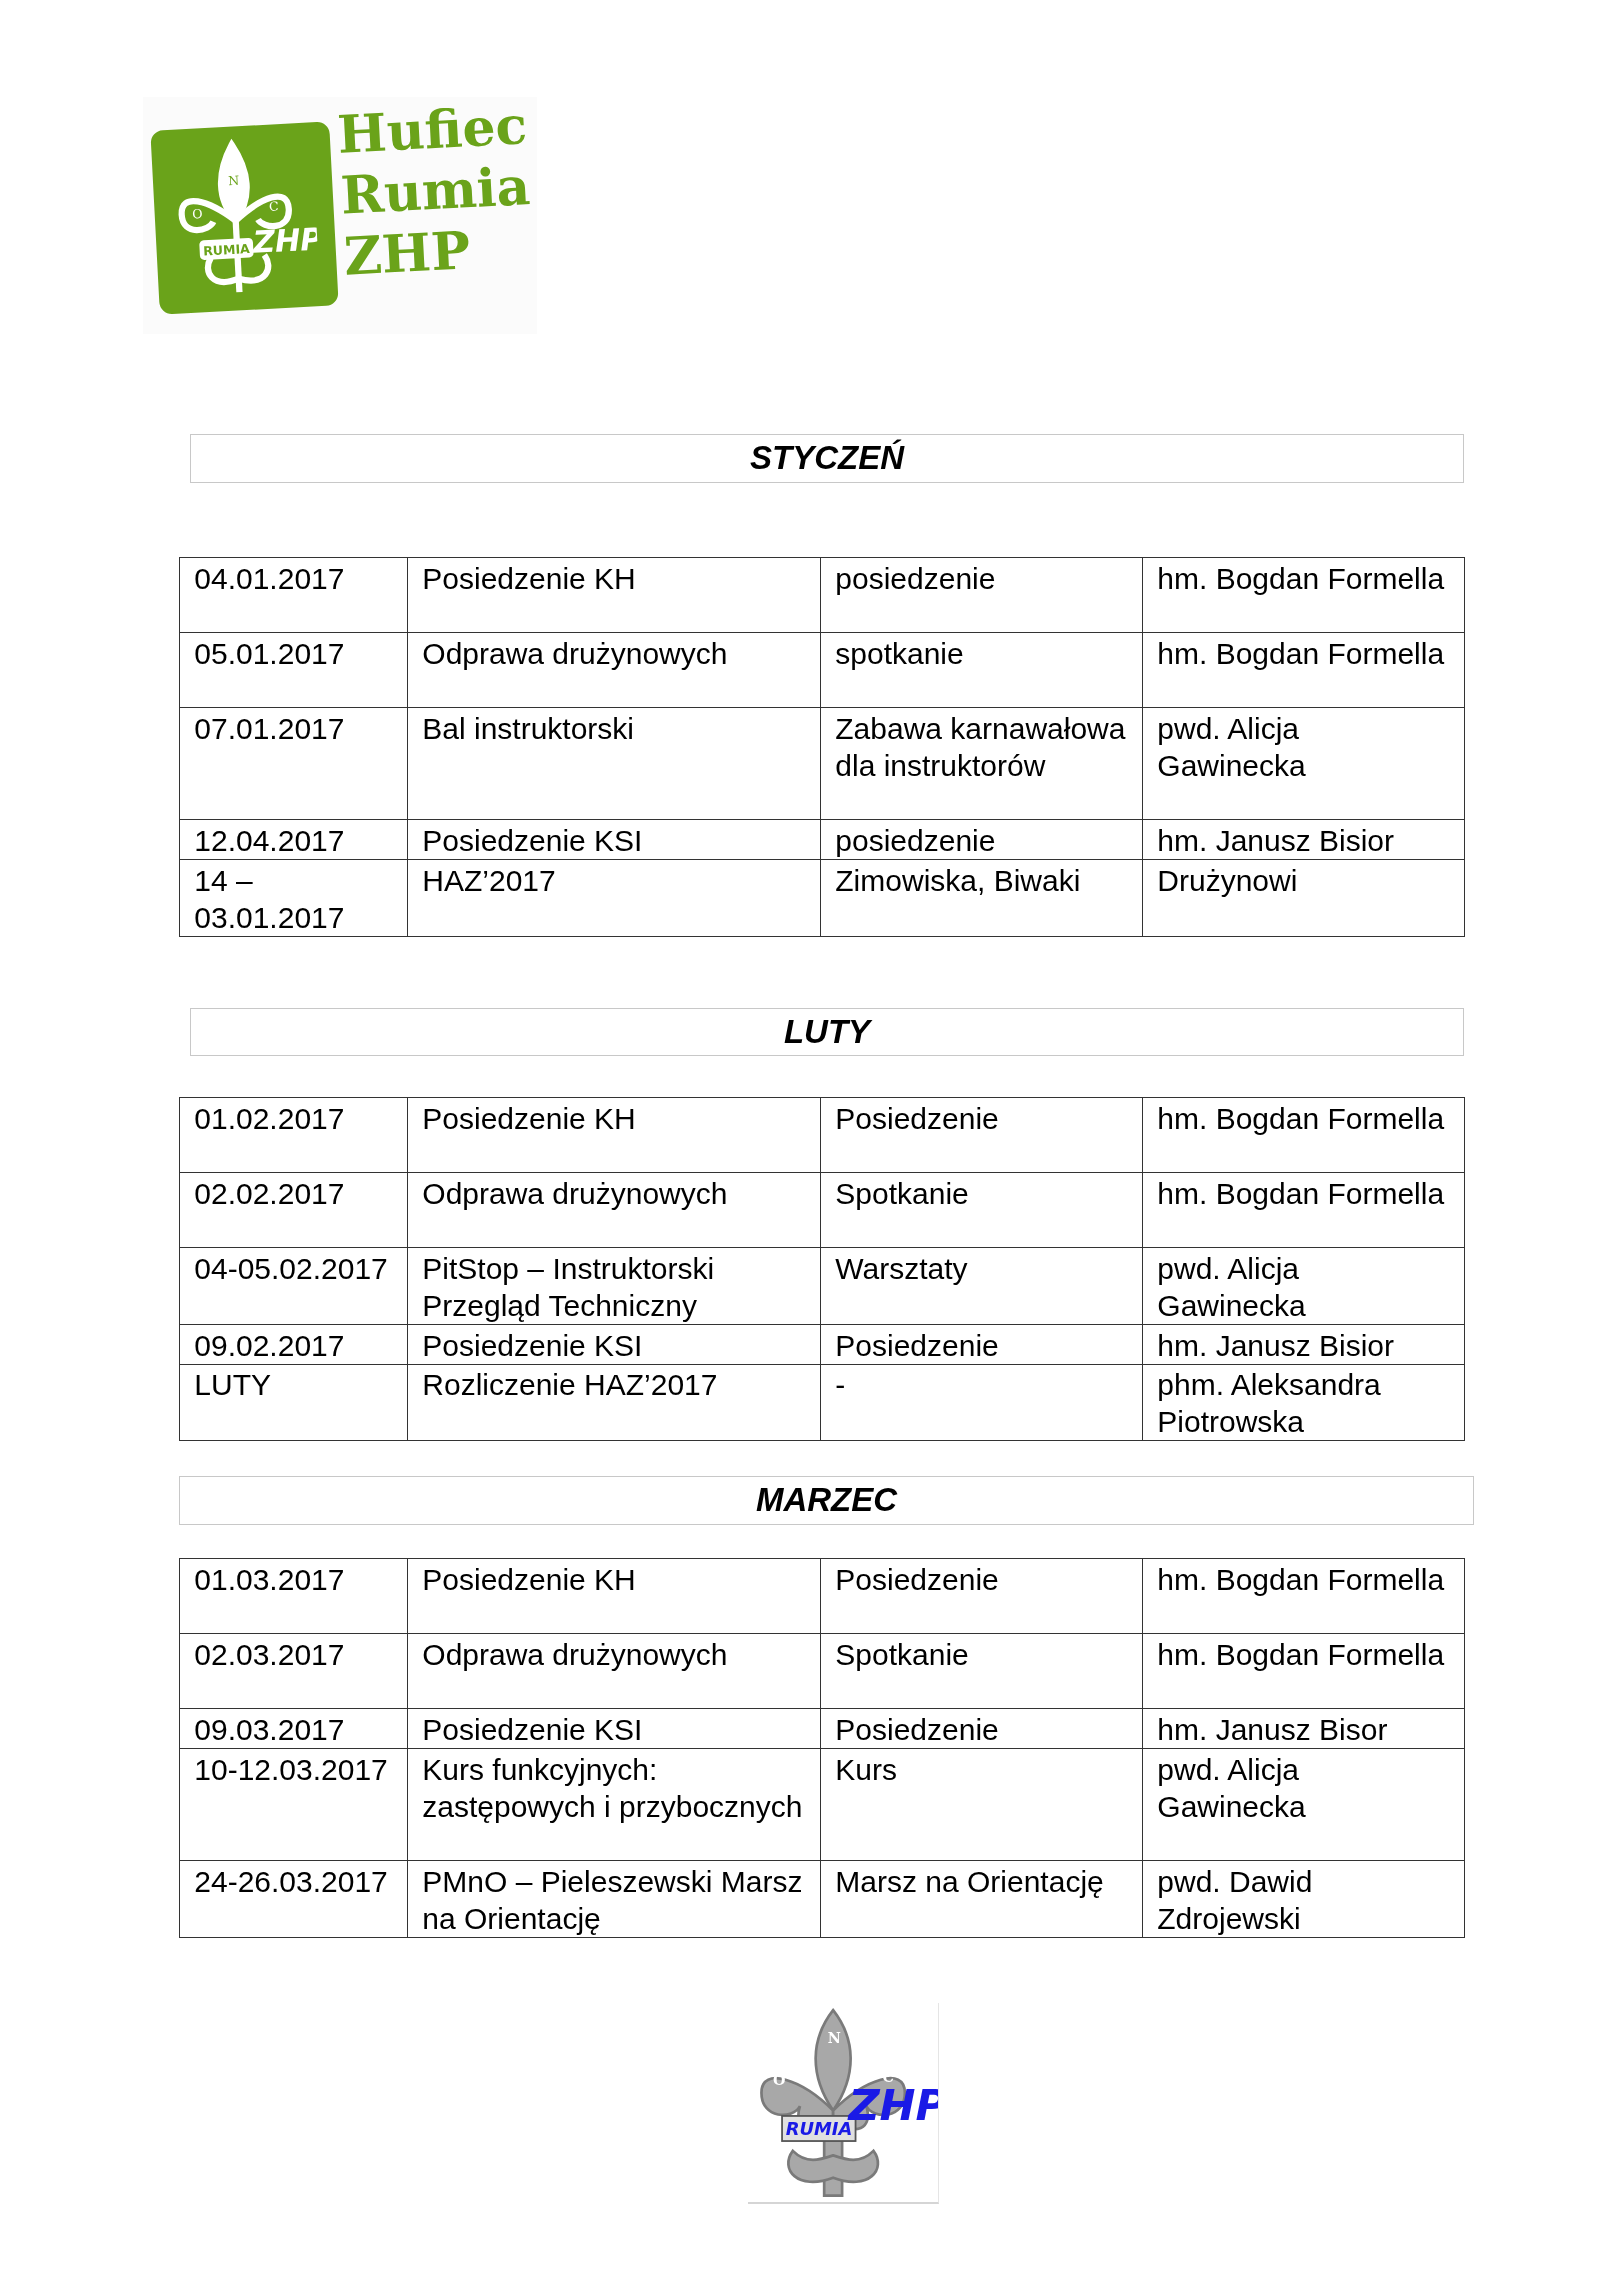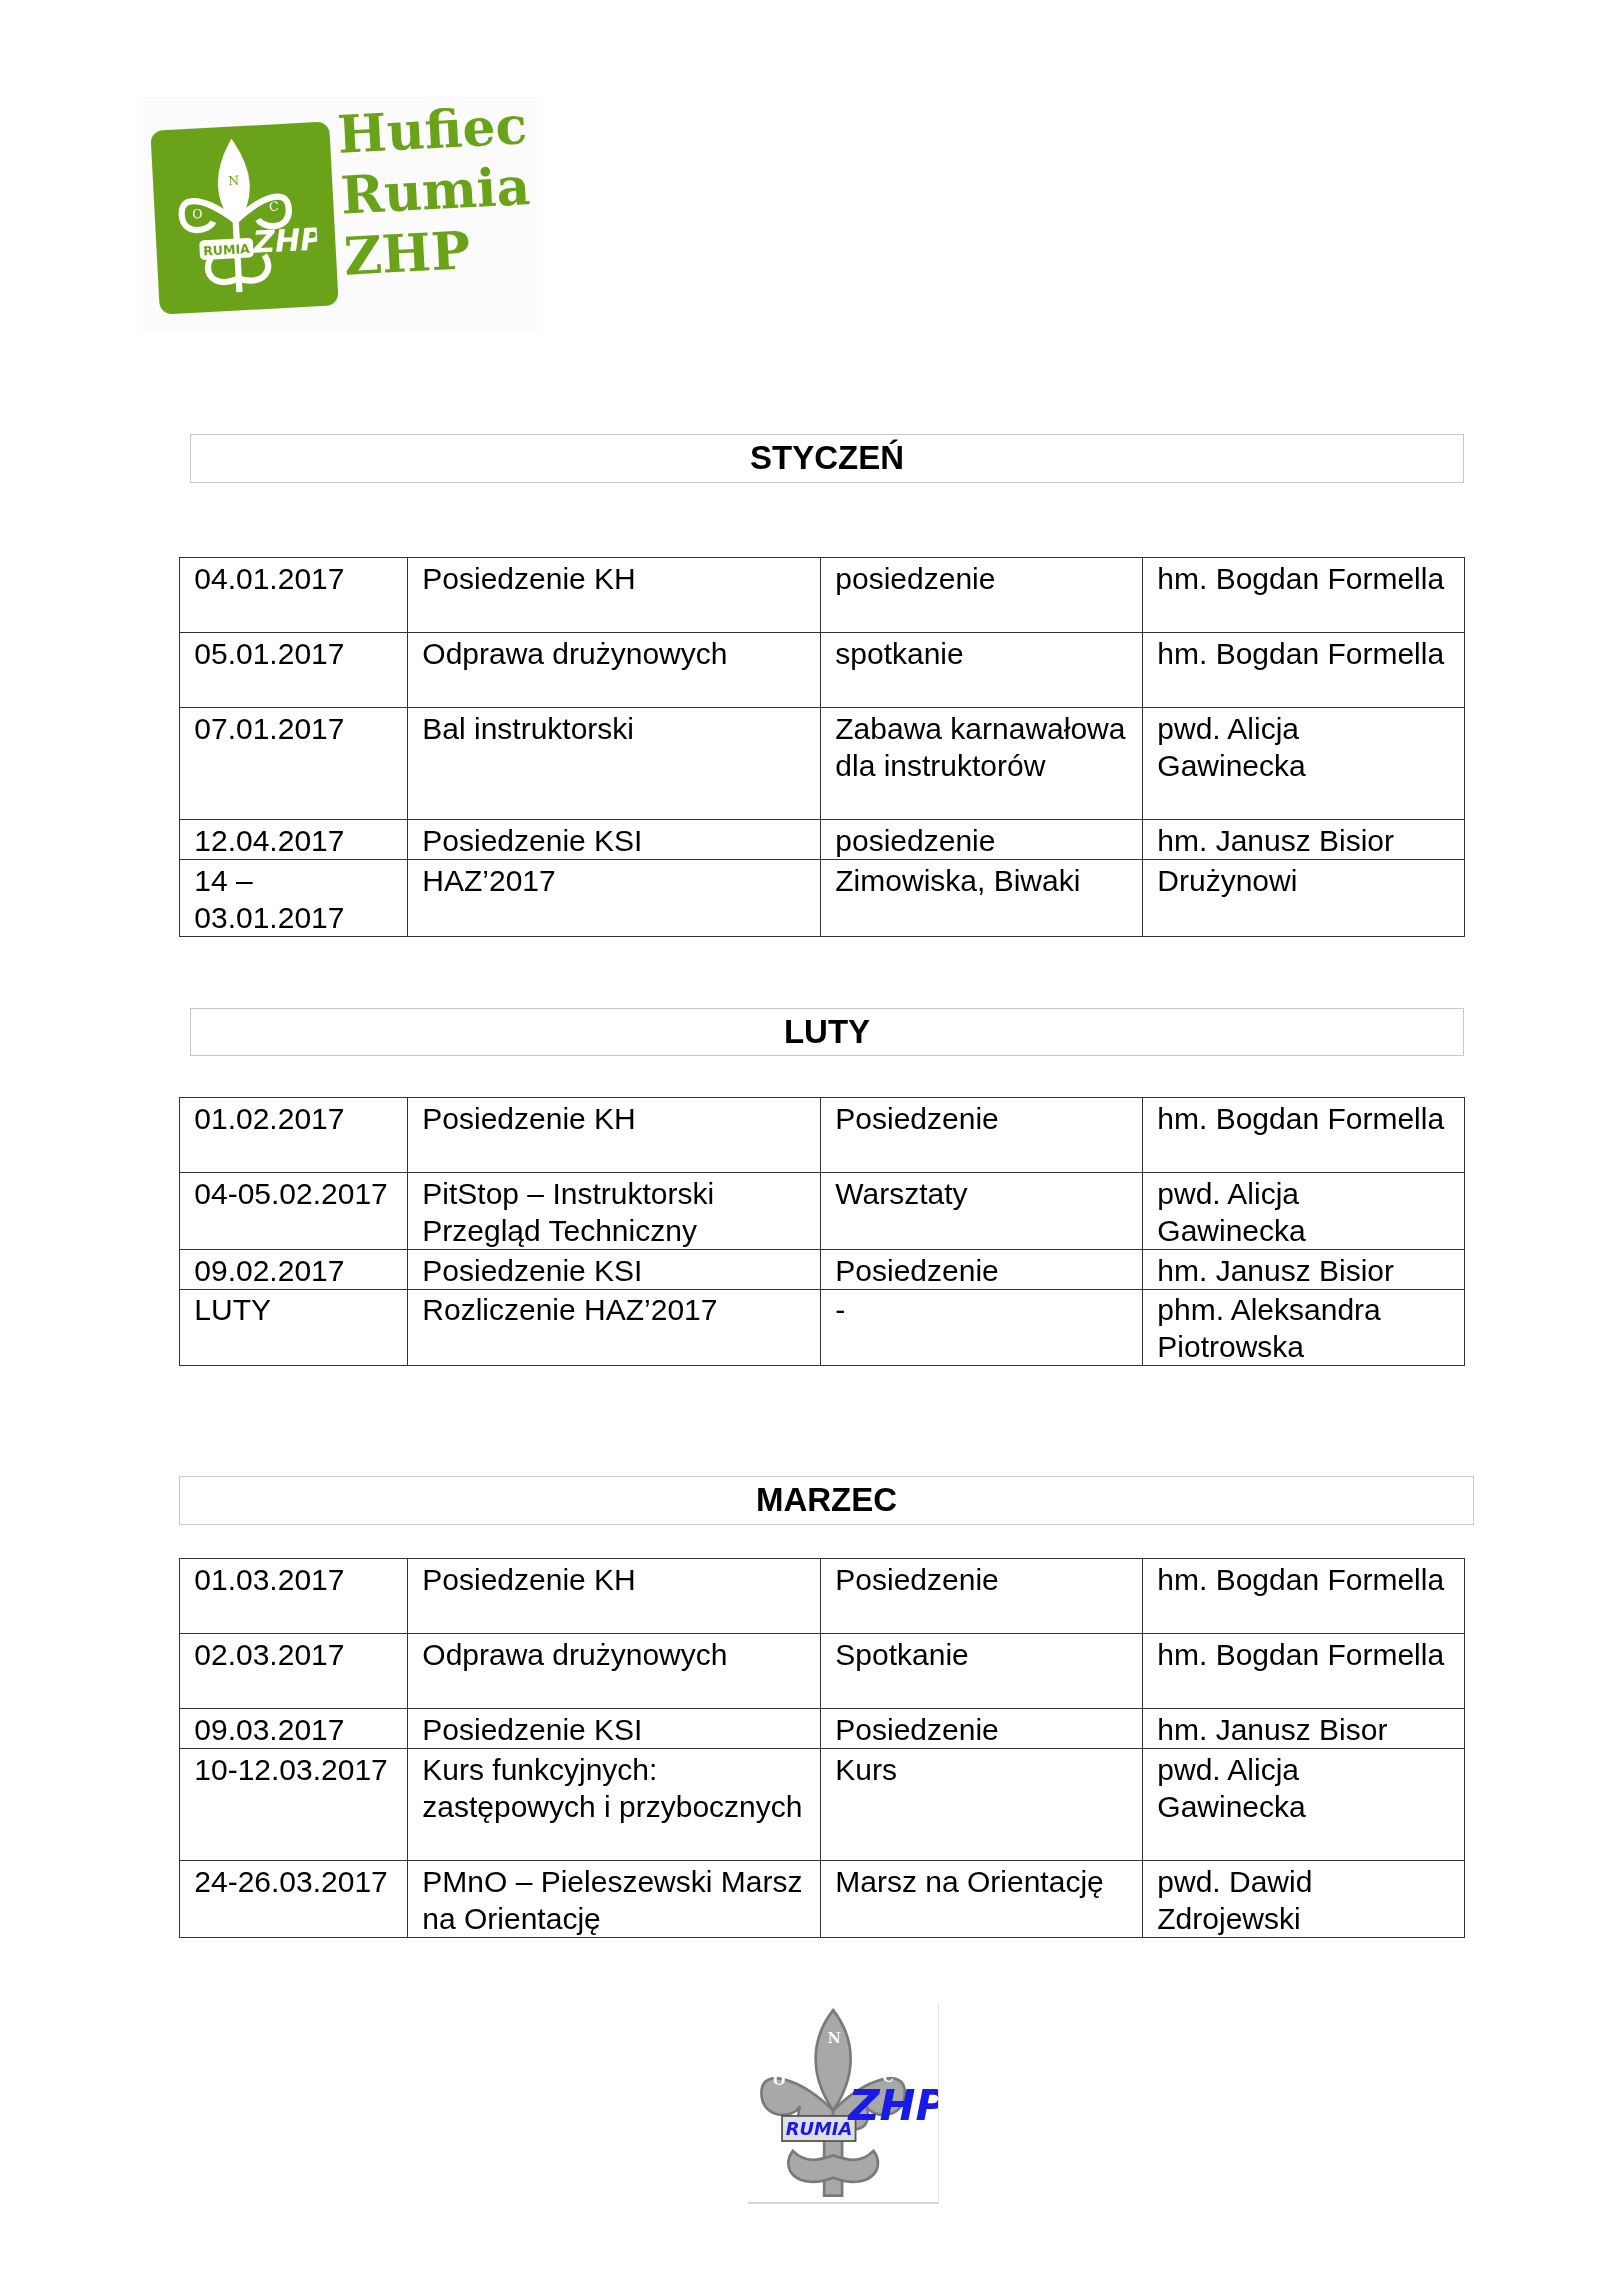--- a/index.html
+++ b/index.html
@@ -7,21 +7,21 @@
          font-family: "Liberation Sans", sans-serif; color: #000; }
   .logo-top { position: absolute; left: 143px; top: 97px; width: 394px; height: 237px; background: #fbfbfb; }
   .logo-top .green { position: absolute; left: 11.6px; top: 29px; width: 179px; height: 184px;
          background: #6aa31a; border-radius: 12.5px; transform: rotate(-3deg); }
   .logo-top .green svg { position: absolute; left: 18px; top: 9px; }
   .logo-top .brand { position: absolute; left: 193px; top: 7.2px; color: #6aa31a;
          font-family: "DejaVu Serif", serif; font-weight: bold; font-size: 52px; line-height: 61px;
          transform: rotate(-3deg); transform-origin: left top; }
   .logo-top .brand div { display: block; }
   .month-box { position: absolute; border: 1.8px solid #c8c8c8; box-sizing: border-box;
-         text-align: center; font-weight: bold; font-size: 33px; line-height: 45px; }
+         text-align: center; font-weight: bold; font-size: 33px; line-height: 45px; font-style: italic; }
   table.sched { position: absolute; left: 179px; width: 1284px; border-collapse: collapse; table-layout: fixed; }
   table.sched td { border: 1.8px solid #333; vertical-align: top; padding: 1.8px 14.3px 0 14.3px;
          font-size: 30px; line-height: 37px; box-sizing: border-box; }
   table.sched col.c1 { width: 228px; }
   table.sched col.c2 { width: 413px; }
   table.sched col.c3 { width: 322px; }
   table.sched col.c4 { width: 322px; }
   .logo-bottom { position: absolute; left: 748px; top: 2003px; width: 190px; height: 199px;
          border-right: 1.8px solid #e5e5e5; border-bottom: 2.7px solid #d5d5d5; }
 </style>
@@ -104,20 +104,26 @@
       <col class="c4">
     </colgroup>
   <tbody>
     <tr style="height:75px;">
       <td>01.02.2017</td>
       <td>Posiedzenie KH</td>
       <td>Posiedzenie</td>
       <td>hm. Bogdan Formella</td>
     </tr>
     <tr style="height:75px;">
+      <td>02.02.2017</td>
+      <td>Odprawa drużynowych</td>
+      <td>Spotkanie</td>
+      <td>hm. Bogdan Formella</td>
+    </tr>
+    <tr style="height:75px;">
       <td>04-05.02.2017</td>
       <td>PitStop – Instruktorski Przegląd Techniczny</td>
       <td>Warsztaty</td>
       <td>pwd. Alicja Gawinecka</td>
     </tr>
     <tr style="height:38px;">
       <td>09.02.2017</td>
       <td>Posiedzenie KSI</td>
       <td>Posiedzenie</td>
       <td>hm. Janusz Bisior</td>

